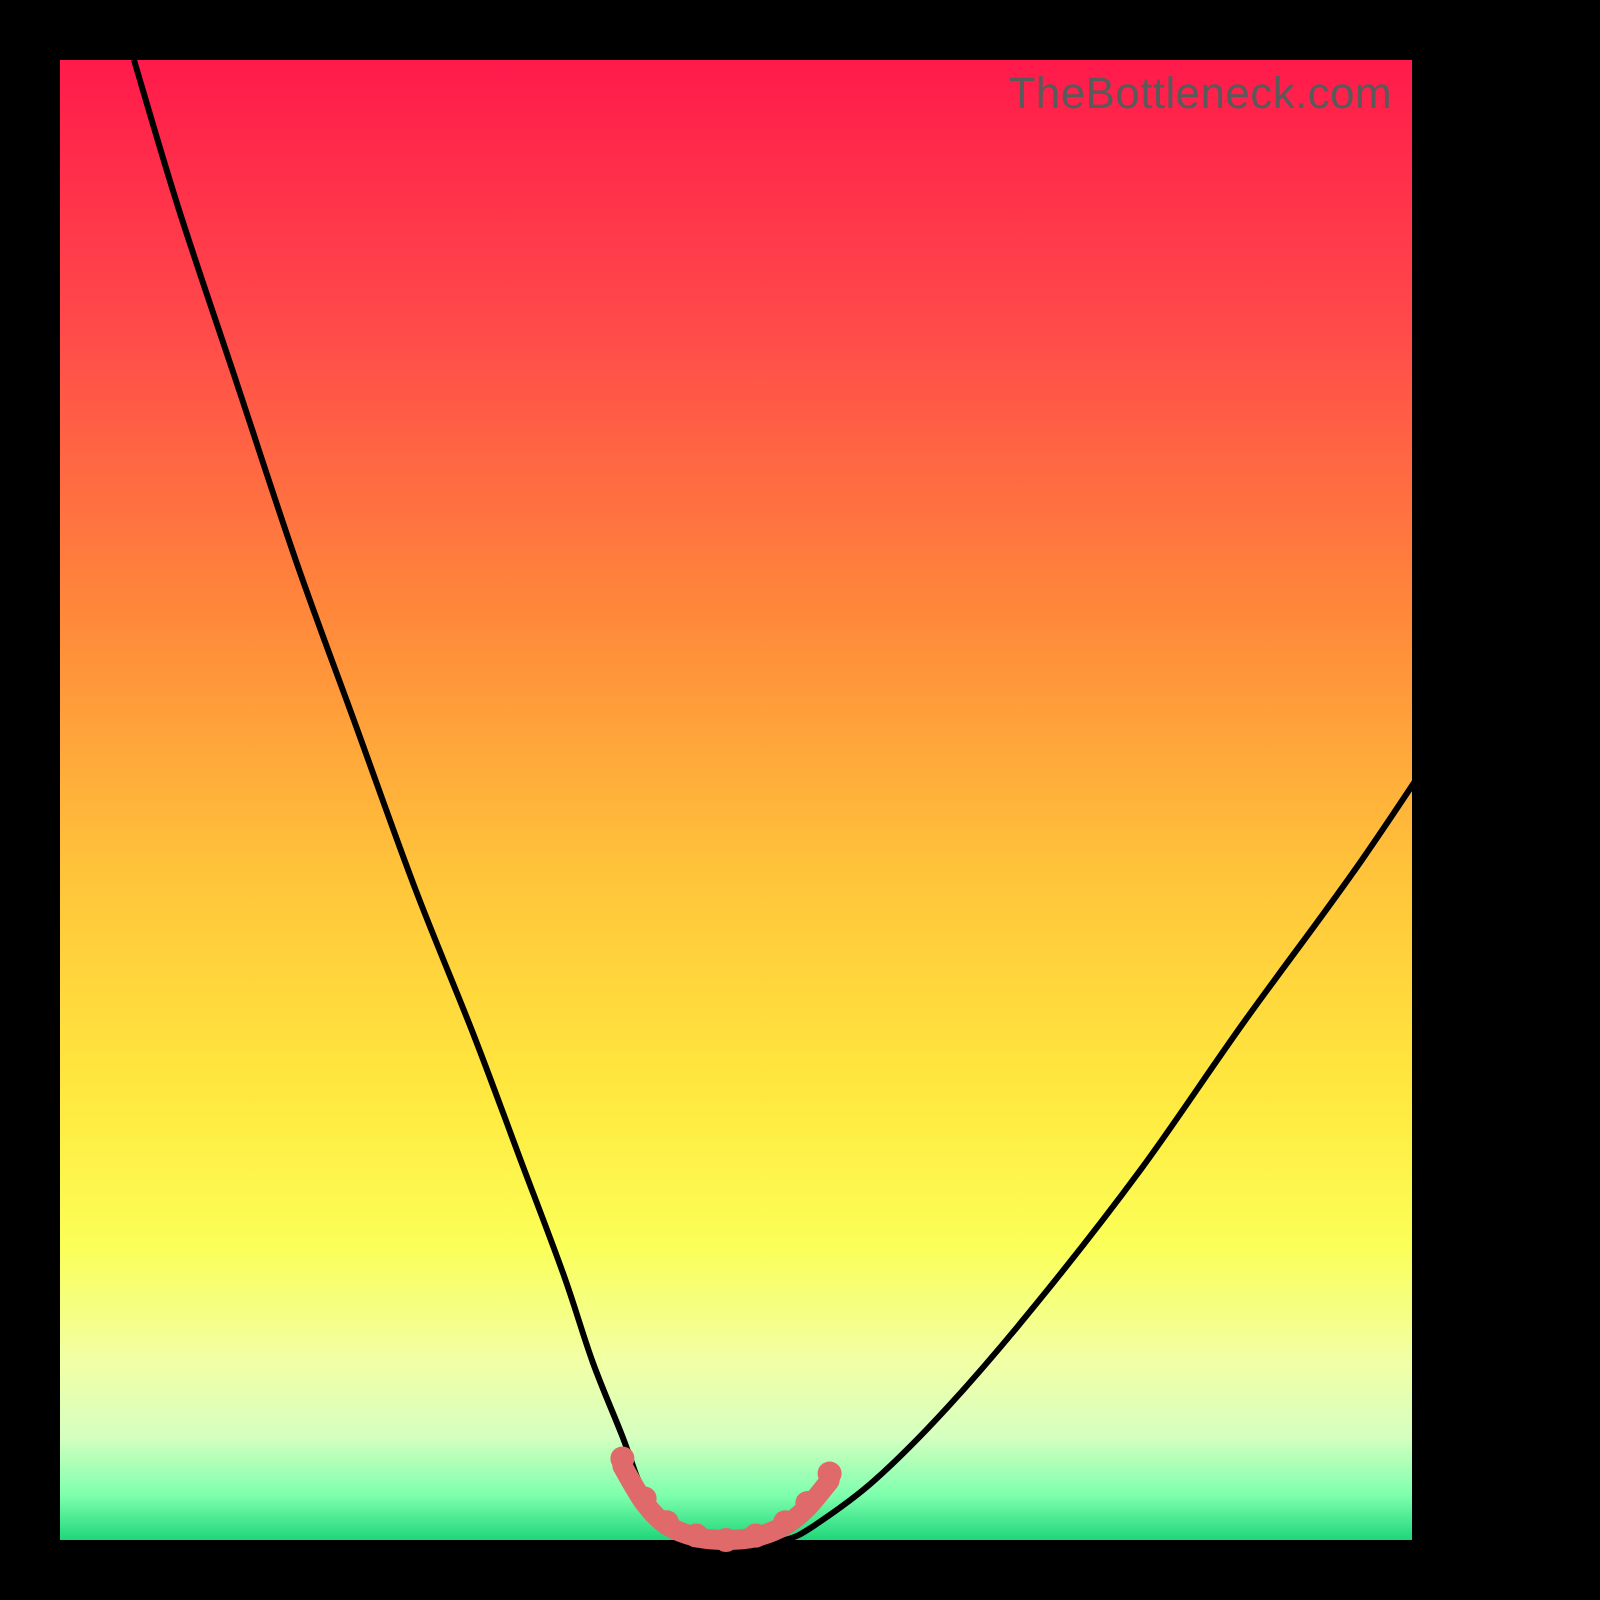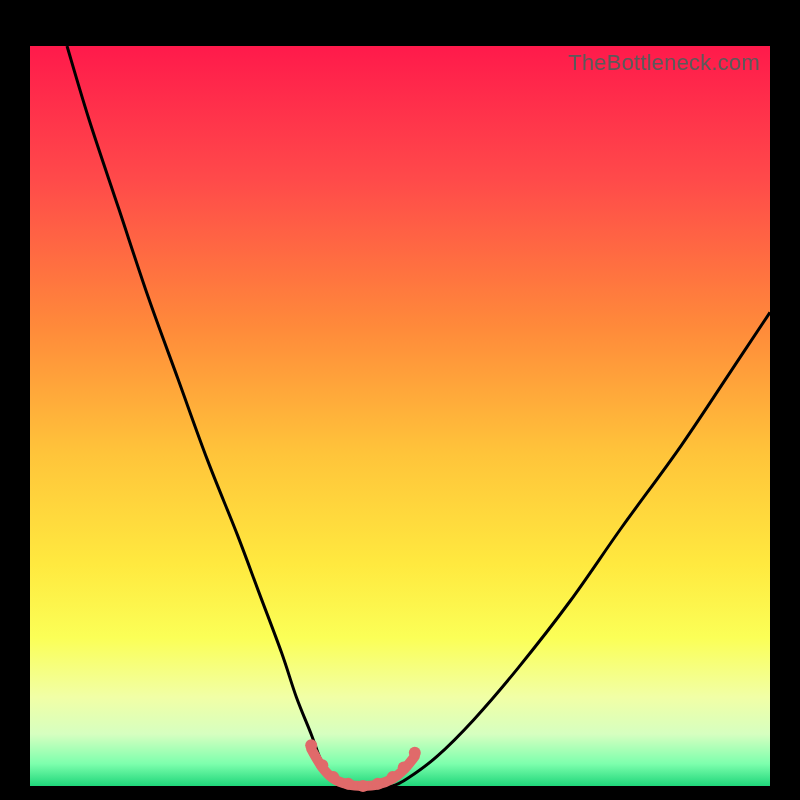--- a/index.html
+++ b/index.html
@@ -14,23 +14,24 @@
   .stage {
     position: relative;
     width: 800px;
     height: 800px;
     background: #000;
   }
   
   .plot {
     position: absolute;
     left: 30px;
-    top: 46px;
-    width: 740px;
+    top: 30px;
+    width: 632px;
     height: 740px;
+    padding-left: 44px;
     
   }
   .watermark {
     position: absolute;
     top: 4px;
     right: 10px;
     color: #5a5a5a;
     font-size: 22px;
     font-weight: 500;
     letter-spacing: 0.2px;

